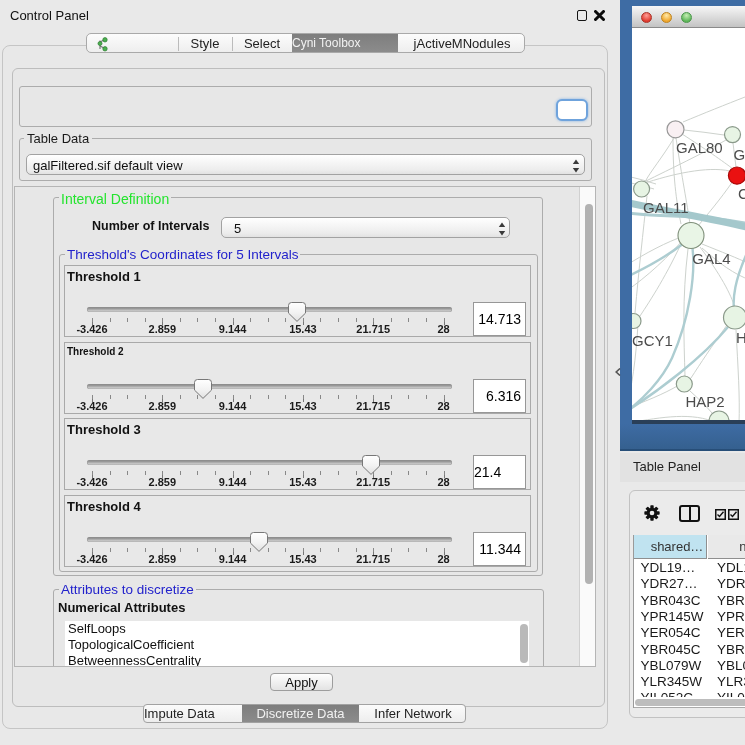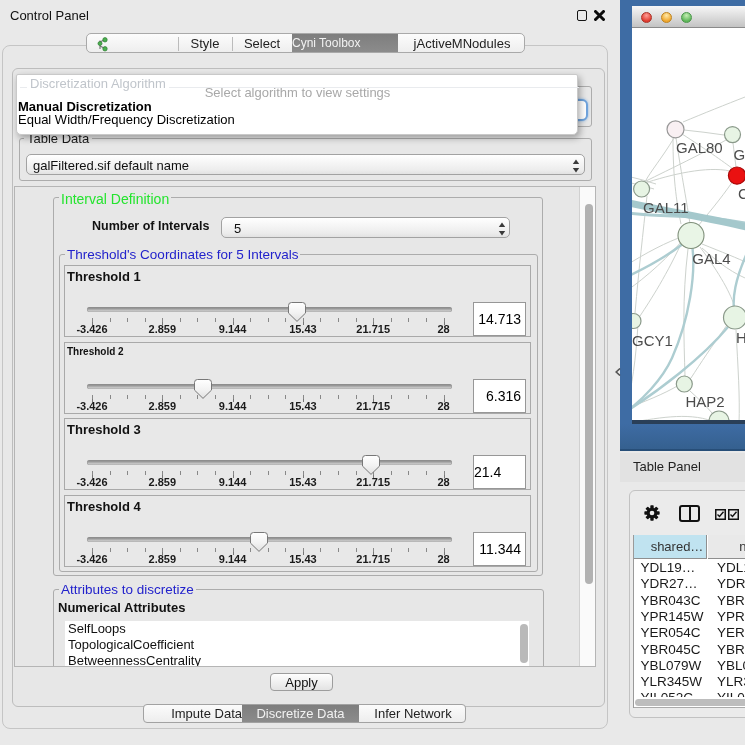--- a/index.html
+++ b/index.html
@@ -24,21 +24,21 @@
       <div class="abs" style="left:145px;top:3px;width:1px;height:14px;background:#bbb"></div>
       <div class="abs" style="left:145px;top:0;width:60px;text-align:center;line-height:19px;font-size:13px;color:#222">Select</div>
       <div class="abs" style="left:205px;top:0;width:106px;height:20px;background:linear-gradient(#7e7e7e,#8d8d8d);color:#f2f2f2;text-align:left;line-height:19px;font-size:12px">Cyni Toolbox</div>
       <div class="abs" style="left:311px;top:0;width:128px;text-align:center;line-height:19px;font-size:13px;color:#222">jActiveMNodules</div>
     </div>
     <div class="abs" style="left:19px;top:86px;width:573px;height:41px;border:1px solid #acacac;border-radius:3px"></div>
     <div class="abs" style="left:556px;top:99px;width:32px;height:22px;border:2px solid #6fa3dc;border-radius:6px;background:#fff;box-shadow:0 0 3px #86b4e4"></div>
     <div class="abs" style="left:19px;top:138px;width:573px;height:43px;border:1px solid #acacac;border-radius:3px"></div>
     <div class="abs" style="left:24px;top:131px;font-size:13px;color:#1a1a1a;background:#e7e7e7;padding:0 3px">Table Data</div>
     <div class="abs" style="left:26px;top:154px;width:559px;height:21px;border:1px solid #a2a2a2;border-radius:5px;background:linear-gradient(#ffffff,#ececec 80%,#e2e2e2)">
-      <div class="abs" style="left:6px;top:0;line-height:21px;font-size:13px;color:#111">galFiltered.sif default name</div>
+      <div class="abs" style="left:6px;top:0;line-height:21px;font-size:13px;color:#111">galFiltered.sif default view</div>
     </div>
     <svg style="position:absolute;left:572px;top:158.5px" width="8" height="14" viewBox="0 0 8 14">
       <path d="M4,0.5 L7.2,5 L0.8,5 Z" fill="#3a3a3a"></path>
       <path d="M4,13.5 L7.2,9 L0.8,9 Z" fill="#3a3a3a"></path>
     </svg>
     <div class="abs" style="left:14px;top:186px;width:582px;height:481px;border:1px solid #b5b5b5;background:#e7e7e7;overflow:hidden">
       <div class="abs" style="left:38px;top:10px;width:490px;height:379px;border:1px solid #acacac;border-radius:3px"></div>
       <div class="abs" style="left:44px;top:4px;font-size:14px;color:#24e42e;background:#e7e7e7;padding:0 2px">Interval Definition</div>
       <div class="abs" style="left:77px;top:32px;font-size:12.5px;font-weight:bold;color:#111">Number of Intervals</div>
       <div class="abs" style="left:206px;top:30px;width:289px;height:21px;border:1px solid #a2a2a2;border-radius:5px;background:linear-gradient(#ffffff,#ececec 80%,#e2e2e2)">
@@ -147,30 +147,23 @@
       <div class="abs" style="left:43px;top:413px;font-size:13px;font-weight:bold;color:#111">Numerical Attributes</div>
       <div class="abs" style="left:50px;top:434px;width:464px;height:60px;background:#fff">
         <div style="padding-left:3px;line-height:16px;font-size:13px;color:#111">SelfLoops<br>TopologicalCoefficient<br>BetweennessCentrality</div>
         <div class="abs" style="left:455px;top:3px;width:8px;height:39px;border-radius:4px;background:#b9b9b9"></div>
       </div>
       <div class="abs" style="left:564px;top:0;width:18px;height:481px;background:#fafafa;border-left:1px solid #d0d0d0"></div>
       <div class="abs" style="left:569.5px;top:17px;width:8px;height:380px;border-radius:4px;background:#b2b2b2"></div>
     </div>
     <div class="abs" style="left:270px;top:673px;width:63px;height:18px;border:1px solid #9d9d9d;border-radius:4px;background:linear-gradient(#fefefe,#e3e3e3);text-align:center;line-height:17px;font-size:13px;color:#111">Apply</div>
     <div class="abs" style="left:143px;top:704px;width:323px;height:19px;border:1px solid #a2a2a2;border-radius:4px;background:linear-gradient(#fbfbfb,#ededed);overflow:hidden">
-      <div class="abs" style="left:0;top:0;width:98px;text-align:right;line-height:18px;font-size:13px;color:#222">Impute Data</div>
+      <div class="abs" style="left:0;top:0;width:98px;text-align:left;line-height:18px;font-size:13px;color:#222">Impute Data</div>
       <div class="abs" style="left:98px;top:0;width:117px;height:19px;background:linear-gradient(#7e7e7e,#8d8d8d);color:#f2f2f2;text-align:center;line-height:18px;font-size:13px">Discretize Data</div>
       <div class="abs" style="left:215px;top:0;width:108px;text-align:center;line-height:18px;font-size:13px;color:#222">Infer Network</div>
-    </div>
-    <div class="abs" style="left:15.5px;top:74px;width:562.5px;height:60.5px;background:#fff;border:1px solid #c9c9c9;border-radius:2px 2px 5px 5px;box-shadow:2px 3px 7px rgba(0,0,0,0.33)">
-      <div class="abs" style="left:3.5px;top:12px;width:559px;height:1px;background:#e9ebee"></div>
-      <div class="abs" style="left:10.5px;top:1px;font-size:13px;color:#c0c5cb;background:#fff;padding:0 3px">Discretization Algorithm</div>
-      <div class="abs" style="left:0;top:10px;width:562px;text-align:center;font-size:13px;color:#a8a8a8">Select algorithm to view settings</div>
-      <div class="abs" style="left:1.5px;top:24px;font-size:13px;font-weight:bold;color:#000">Manual Discretization</div>
-      <div class="abs" style="left:1.5px;top:37px;font-size:13px;color:#000">Equal Width/Frequency Discretization</div>
     </div>
   </div>
 <div class="abs" style="left:620px;top:0;width:125px;height:450px;background:#3e6ca4">
     <div class="abs" style="left:12px;top:6px;width:113px;height:22px;background:linear-gradient(#f7f7f7,#c3c3c3);border-bottom:1px solid #8a8a8a"></div>
     <div class="abs" style="left:20.899999999999977px;top:12px;width:11px;height:11px;border-radius:50%;background:radial-gradient(circle at 50% 28%,#ff9d94,#df392c 72%);border:0.8px solid #a83228"></div>
     <div class="abs" style="left:41.200000000000045px;top:12px;width:11px;height:11px;border-radius:50%;background:radial-gradient(circle at 50% 28%,#ffe9a8,#efa52a 72%);border:0.8px solid #bd831e"></div>
     <div class="abs" style="left:60.89999999999998px;top:12px;width:11px;height:11px;border-radius:50%;background:radial-gradient(circle at 50% 28%,#c4eeb2,#5cb557 72%);border:0.8px solid #4a964a"></div>
     <div class="abs" style="left:12px;top:28px;width:113px;height:392px;background:#fff;overflow:hidden"></div>
     <svg style="position:absolute;left:12px;top:28px" width="113" height="392" viewBox="0 0 113 392">
       <path d="M51,94 C70,86 95,76 113,69" fill="none" stroke="#cdd2cd" stroke-width="1"></path>

